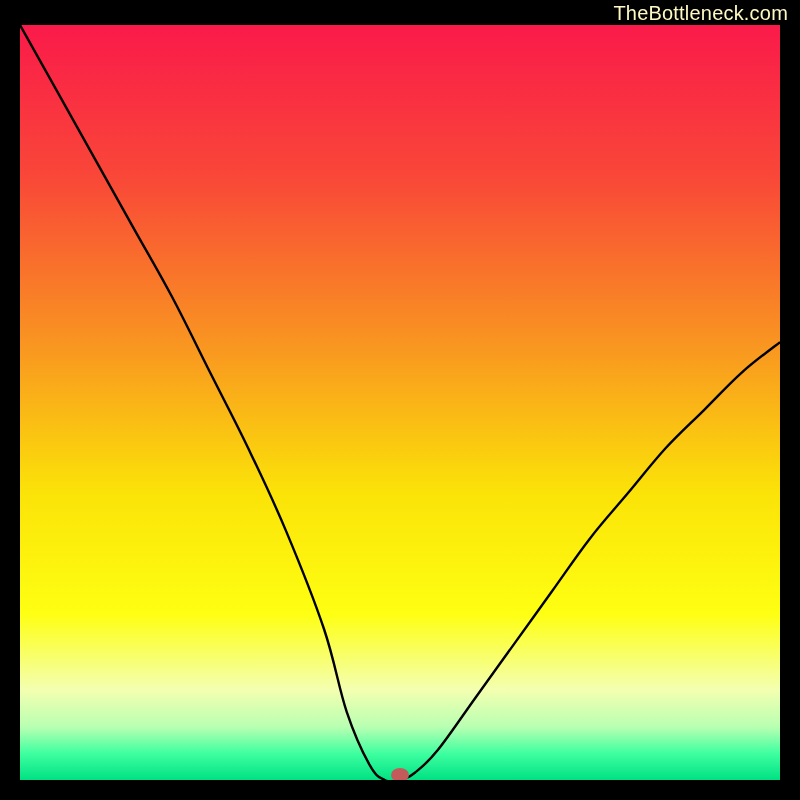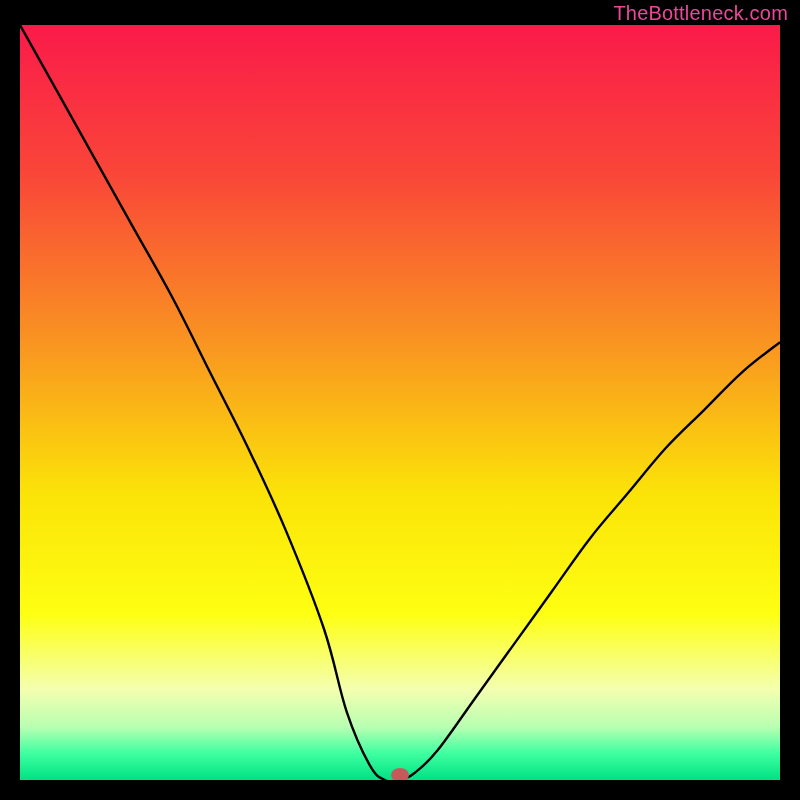--- a/index.html
+++ b/index.html
@@ -14,21 +14,21 @@
   .frame {
     position: relative;
     width: 800px;
     height: 800px;
     background: #000;
   }
   .watermark {
     position: absolute;
     top: 2px;
     right: 12px;
-    color: #ec4899;
+    color: #fef9c3;
     font-size: 20px;
     font-weight: 500;
     letter-spacing: 0.2px;
     z-index: 10;
     margin-left: 12px;
   }
   .plot {
     position: absolute;
     left: 20px;
     top: 25px;

